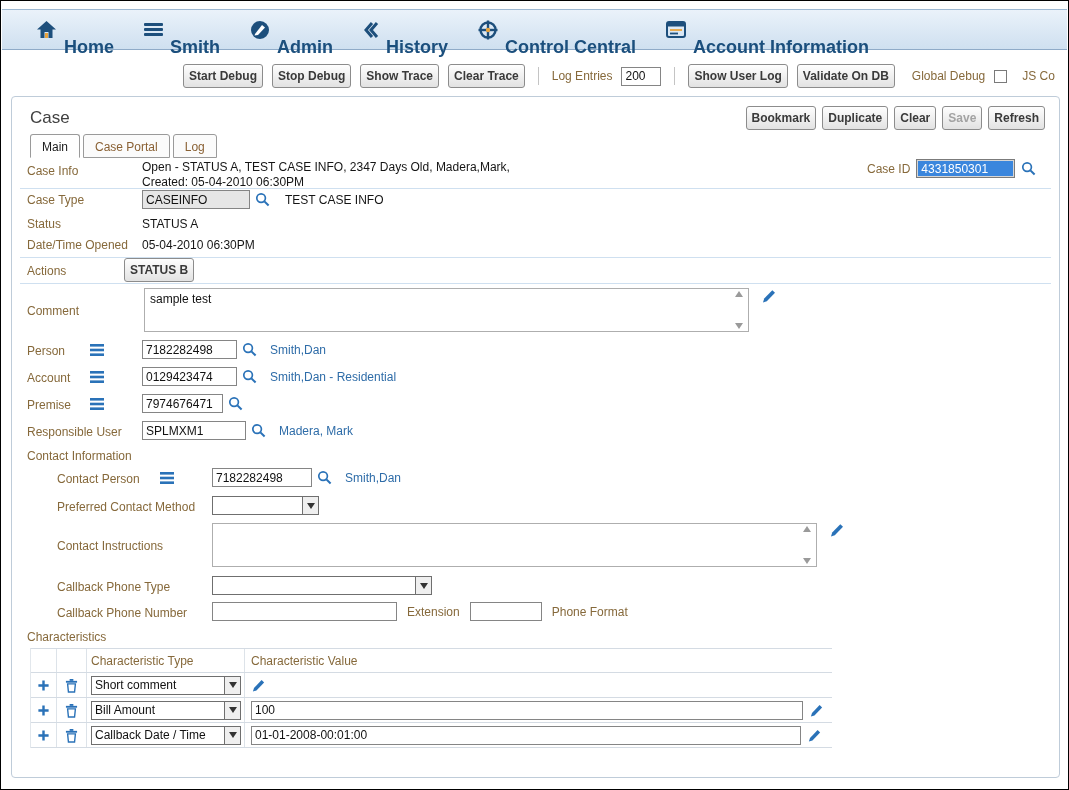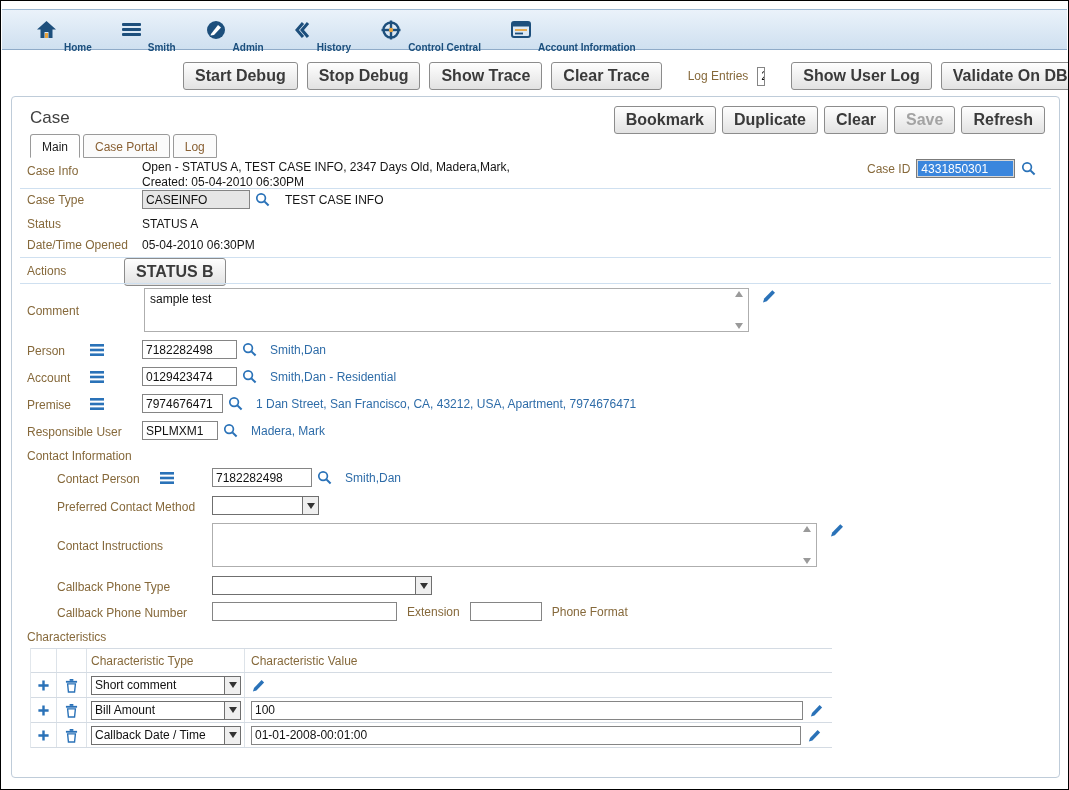--- a/index.html
+++ b/index.html
@@ -7,27 +7,27 @@
   body { font-family:"Liberation Sans", sans-serif; font-size:12px; color:#222; }
   #screen { position:relative; width:1069px; height:790px; border:1px solid #000; background:#fff; overflow:hidden; }
   .abs { position:absolute; }
   .frow { display:flex; align-items:center; gap:5px; }
 
   
   #topnav { position:absolute; top:8px; left:1px; right:1px; height:41px;
     background:linear-gradient(#eaf2fa,#cfe0f0); border-top:1px solid #9db8d2; border-bottom:1px solid #8fabc8;
     display:flex; align-items:center; padding-left:34px; gap:30px; }
   .navitem { display:flex; align-items:center; gap:7px; cursor:pointer; }
-  .navitem .nlabel { color:#1b4f7d; font-weight:bold; font-size:10px;margin-top:36px; }
+  .navitem .nlabel { color:#1b4f7d; font-weight:bold; font-size:18px;margin-top:36px; }
 
   
   #dbgbar { position:absolute; top:60px; left:0; right:0; height:30px; display:flex; align-items:center; padding-left:182px; gap:9px; background:#fff; }
-  .btn { display:inline-flex; align-items:center; justify-content:center; padding:4px 11px;
+  .btn { display:inline-flex; align-items:center; justify-content:center; padding:4px 5px;
     border:1px solid #8c8c8c; border-radius:3px; background:linear-gradient(#fefefe,#e2e2e2);
-    font-weight:bold; color:#3a3a3a; font-size:16px; cursor:pointer; white-space:nowrap; }
+    font-weight:bold; color:#3a3a3a; font-size:12px; cursor:pointer; white-space:nowrap; }
   .btn.disabled { color:#a3a3a3;text-align:right; }
   .vsep { width:1px; height:18px; background:#c4c4c4; margin:0 4px; }
   .lbl { color:#86693b; font-size:12px; white-space:nowrap; }
   .val { color:#151515; font-size:12px; }
   .link { color:#2e6ca8; font-size:12px; white-space:nowrap; }
   .inp { border:1px solid #858585; background:#fff; height:19px; display:inline-flex; align-items:center; padding:0 3px; font-size:12px; color:#111; overflow:hidden; white-space:nowrap; }
   .inp.gray { background:#e6e6e6; }
   .checkbox { width:13px; height:13px; border:1px solid #7a7a7a; background:#fff; display:inline-block; }
 
   
@@ -273,26 +273,25 @@
         </svg>
     </span>
     <div class="abs frow" style="left:130px; top:297px">
       <span class="inp" style="width:81px">7974676471</span>
       <span class="iconbtn">
         <svg width="15" height="15" viewBox="0 0 16 16">
             <circle cx="6.5" cy="6.5" r="4.6" fill="none" stroke="#2a72b8" stroke-width="1.8"></circle>
             <line x1="10" y1="10" x2="14.5" y2="14.5" stroke="#2a72b8" stroke-width="2.2"></line>
           </svg>
       </span>
-      <span class="link" style="margin-left:8px">1 Dan Street, San Francisco, CA, 43212, USA, Apartment, 7974676471</span>
     </div>
 
     <div class="abs lbl" style="left:15px; top:328px">Responsible User</div>
     <div class="abs frow" style="left:130px; top:324px">
-      <span class="inp" style="width:76px">SPLMXM1</span>
+      <span class="inp" style="width:104px">SPLMXM1</span>
       <span class="iconbtn">
         <svg width="15" height="15" viewBox="0 0 16 16">
             <circle cx="6.5" cy="6.5" r="4.6" fill="none" stroke="#2a72b8" stroke-width="1.8"></circle>
             <line x1="10" y1="10" x2="14.5" y2="14.5" stroke="#2a72b8" stroke-width="2.2"></line>
           </svg>
       </span>
       <span class="link" style="margin-left:8px">Madera, Mark</span>
     </div>
 
     <div class="abs lbl" style="left:15px; top:352px">Contact Information</div>

